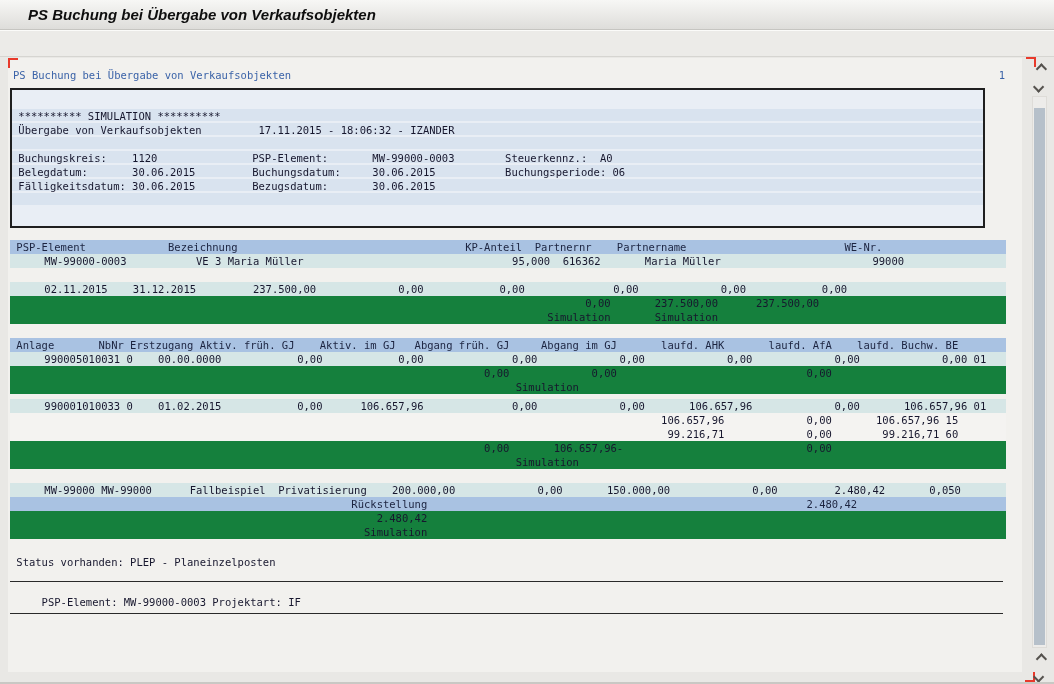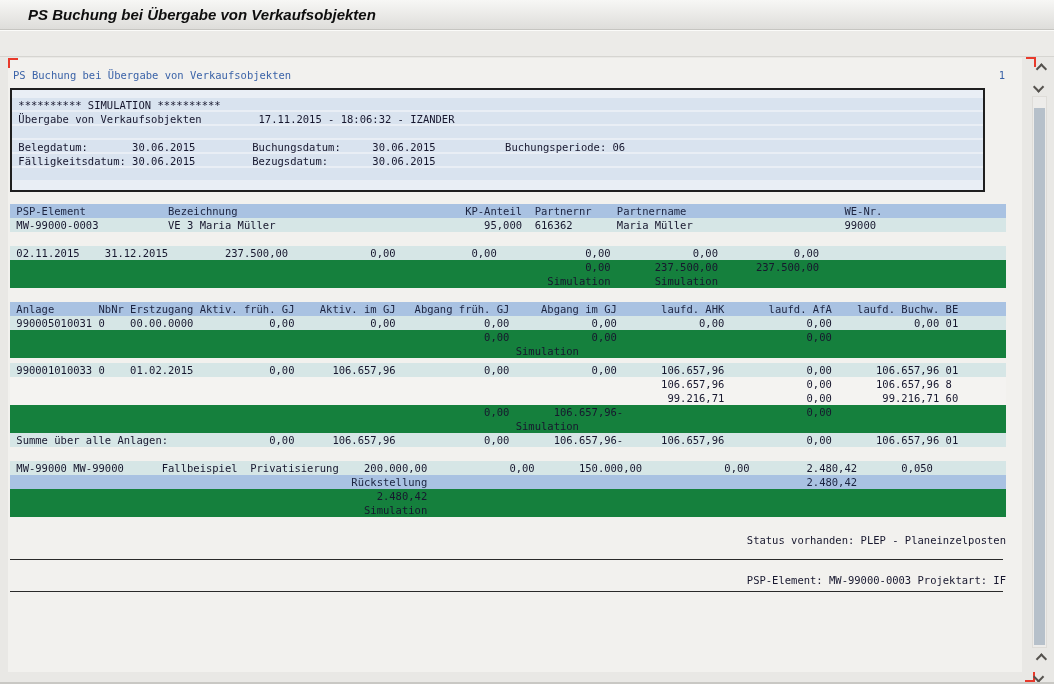--- a/index.html
+++ b/index.html
@@ -33,29 +33,29 @@
     font-family:"DejaVu Sans Mono", monospace; font-size:10.5px; line-height:14px;
     color:#3b63a8; white-space:pre;
   }
   #report-body { position:absolute; left:2px; top:30px; width:1000px; }
   .line {
     height:14px; line-height:14px;
     font-family:"DejaVu Sans Mono", monospace; font-size:10.5px;
     white-space:pre; overflow:hidden; color:#17172e;
   }
   .sim-box {
-    width:971px; border:2px solid #1f1f1f; background:#e9eef5; padding:8px 0;
+    width:971px; border:2px solid #1f1f1f; background:#e9eef5; padding:19px 0;
   }
   .sim-box .line { background:linear-gradient(#d9e3ef 12px, #e9eef5 12px); }
   .tbl { width:996px; }
   .bg-head   { background:#a9c2e2; color:#1c2440; }
-  .bg-cyan   { background:#d6e6e6; }
+  .bg-cyan   { background:#d6e6e6;padding-left:28px; }
   .bg-yellow { background:#15803d; }
   .bg-white  { background:#f4f3f1; }
-  .bg-plain  { background:transparent;text-align:right; }
+  .bg-plain  { background:transparent; }
   .rule { height:1px; background:#2a2a2a; width:993px; }
   
   .corner { position:absolute; width:8px; height:8px; }
   .corner.tl { left:8px;    top:58px;  border-left:2px solid #e8392b;  border-top:2px solid #e8392b; }
   .corner.tr { left:1026px; top:57px;  border-right:2px solid #e8392b; border-top:2px solid #e8392b; }
   .corner.br { left:1025px; top:672px; border-right:2px solid #e8392b; border-bottom:2px solid #e8392b; }
   
   .vscroll { position:absolute; left:1031px; top:58px; width:17px; height:624px; }
   .sb-btn {
     position:absolute; left:0; width:17px; height:17px;
@@ -86,20 +86,21 @@
 <div class="list-area">
   <div class="report-title">
     <span>PS Buchung bei Übergabe von Verkaufsobjekten</span>
     <span>1</span>
   </div>
   <div id="report-body">
       <div class="sim-box">
         <div class="line bg-stripe"> ********** SIMULATION **********</div>
         <div class="line bg-stripe"> Übergabe von Verkaufsobjekten         17.11.2015 - 18:06:32 - IZANDER</div>
         <div class="line bg-stripe"></div>
+        <div class="line bg-stripe"> Buchungskreis:    1120               PSP-Element:       MW-99000-0003        Steuerkennz.:  A0</div>
         <div class="line bg-stripe"> Belegdatum:       30.06.2015         Buchungsdatum:     30.06.2015           Buchungsperiode: 06</div>
         <div class="line bg-stripe"> Fälligkeitsdatum: 30.06.2015         Bezugsdatum:       30.06.2015</div>
         <div class="line bg-stripe"></div>
       </div>
       <div style="height: 12px;"></div>
       <div class="tbl">
         <div class="line bg-head"> PSP-Element             Bezeichnung                                    KP-Anteil  Partnernr    Partnername                         WE-Nr.</div>
         <div class="line bg-cyan"> MW-99000-0003           VE 3 Maria Müller                                 95,000  616362       Maria Müller                        99000</div>
       </div>
       <div style="height: 14px;"></div>
@@ -111,25 +112,24 @@
       <div style="height: 14px;"></div>
       <div class="tbl">
         <div class="line bg-head"> Anlage       NbNr Erstzugang Aktiv. früh. GJ    Aktiv. im GJ   Abgang früh. GJ     Abgang im GJ       laufd. AHK       laufd. AfA    laufd. Buchw. BE</div>
         <div class="line bg-cyan"> 990005010031 0    00.00.0000            0,00            0,00              0,00             0,00             0,00             0,00             0,00 01</div>
         <div class="line bg-yellow">                                                                           0,00             0,00                              0,00</div>
         <div class="line bg-yellow">                                                                                Simulation</div>
       </div>
       <div style="height: 5px;"></div>
       <div class="tbl">
         <div class="line bg-cyan"> 990001010033 0    01.02.2015            0,00      106.657,96              0,00             0,00       106.657,96             0,00       106.657,96 01</div>
-        <div class="line bg-white">                                                                                                       106.657,96             0,00       106.657,96 8</div>
+        <div class="line bg-white">                                                                                                       106.657,96             0,00       106.657,96 15</div>
         <div class="line bg-white">                                                                                                        99.216,71             0,00        99.216,71 60</div>
         <div class="line bg-yellow">                                                                           0,00       106.657,96-                             0,00</div>
         <div class="line bg-yellow">                                                                                Simulation</div>
-        <div class="line bg-cyan"> Summe über alle Anlagen:                0,00      106.657,96              0,00       106.657,96-      106.657,96             0,00       106.657,96 01</div>
       </div>
       <div style="height: 14px;"></div>
       <div class="tbl">
         <div class="line bg-cyan"> MW-99000 MW-99000      Fallbeispiel  Privatisierung    200.000,00             0,00       150.000,00             0,00         2.480,42       0,050</div>
         <div class="line bg-head">                                                      Rückstellung                                                            2.480,42</div>
         <div class="line bg-yellow">                                                          2.480,42</div>
         <div class="line bg-yellow">                                                        Simulation</div>
       </div>
       <div style="height: 16px;"></div>
       <div class="tbl">

